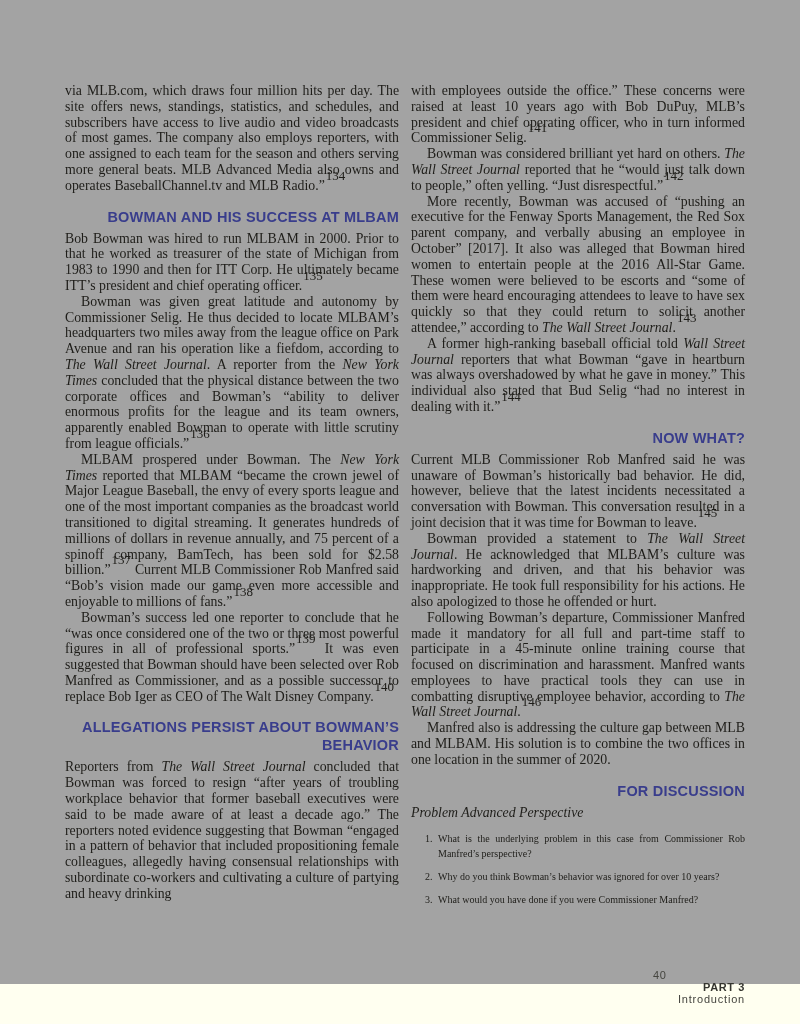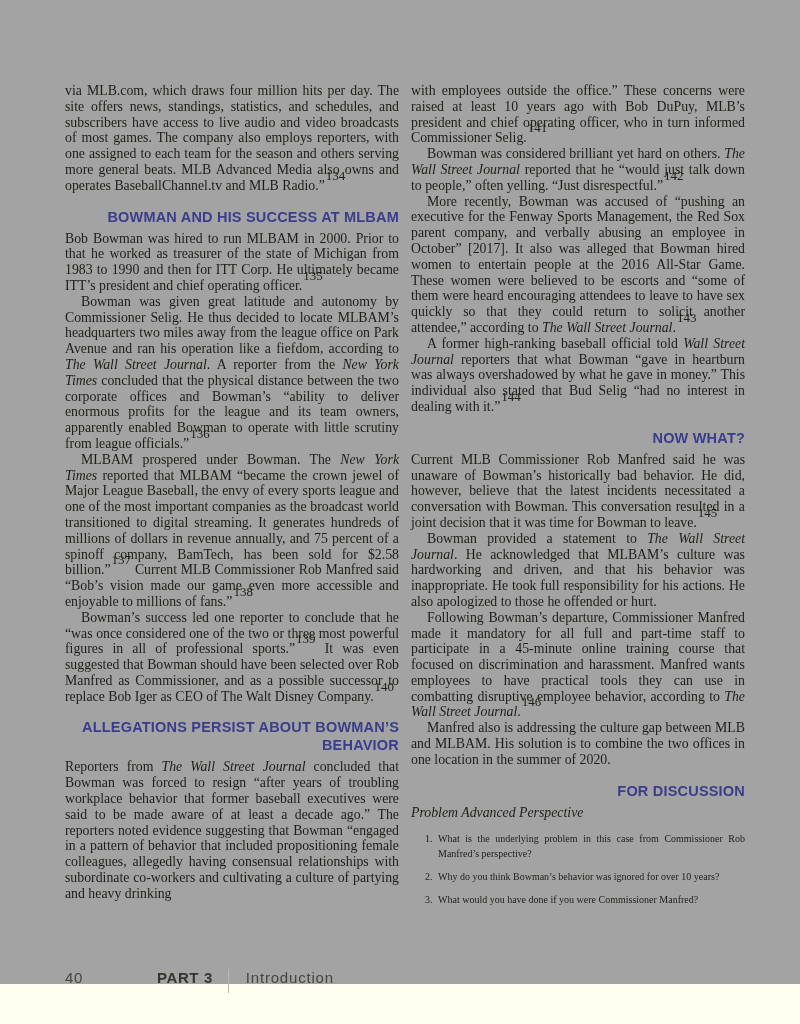--- a/index.html
+++ b/index.html
@@ -55,25 +55,26 @@
     font-size:10px;
     line-height:15.8px;
     text-align:justify;
     margin-bottom:7px;
     padding-left:3px;
   }
   .footer{
     position:absolute;
     left:65px;top:969px;
     width:680px;height:26px;
-    display:flex;align-items:flex-start;
+    display:flex;align-items:flex-end;
     font-family:"Liberation Sans", sans-serif;
-    font-size:15px;
+    font-size:11px;
     letter-spacing:0.6px;
     color:#45453f;
+    flex-direction:column;
   }
   .footer .page-num{width:92px;}
   .footer .part-label{font-weight:700;color:#35352f;}
   .footer .divider{
     width:1px;height:24px;
     background:#b9b9aa;
     margin:0 17px 0 15px;
   }
   .footer .section-label{letter-spacing:0.8px;color:#45453f;}
 </style>

